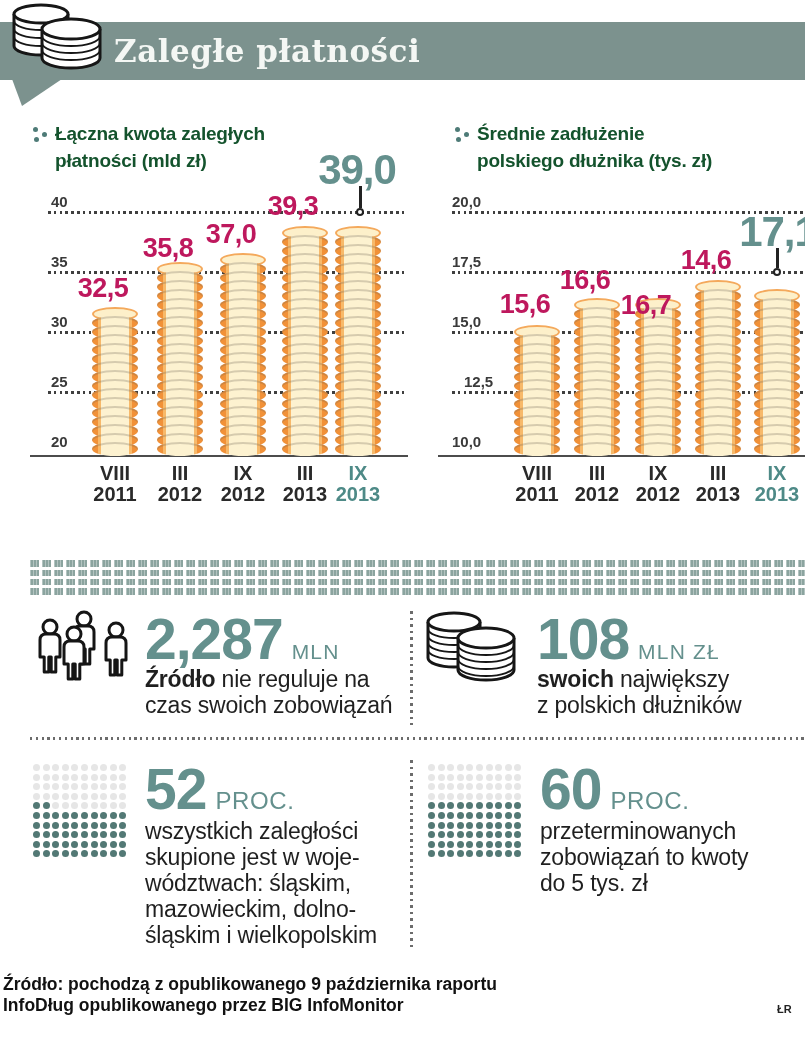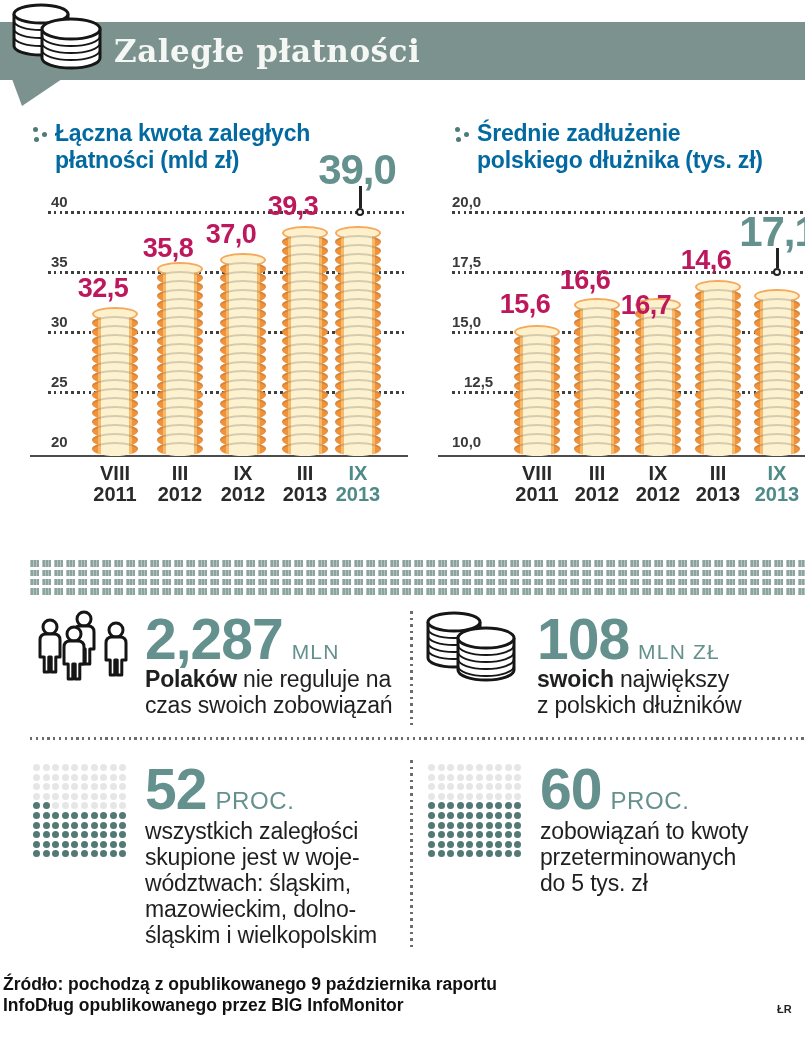--- a/index.html
+++ b/index.html
@@ -8,21 +8,21 @@
 
   
   .banner{position:absolute;left:0;top:22px;width:805px;height:58px;background:#7c928e;}
   .banner-title{position:absolute;left:114px;top:33px;font-family:"DejaVu Serif",serif;
         font-weight:bold;font-size:31px;color:#f4f7f4;letter-spacing:.5px;}
   .banner-tail{position:absolute;left:12px;top:79px;width:50px;height:27px;background:#7c928e;
         clip-path:polygon(0 0,100% 0,20% 100%);}
   .header-coins{position:absolute;left:6px;top:0px;}
 
   
-  .chart-title{position:absolute;font-size:23px;font-weight:bold;color:#0369a1;line-height:27px;letter-spacing:-.2px;}
+  .chart-title{position:absolute;font-size:19px;font-weight:bold;color:#14532d;line-height:27px;letter-spacing:-.2px;}
   .bullet{position:absolute;width:16px;height:16px;}
   .bullet i{position:absolute;width:5px;height:5px;border-radius:50%;background:#4e7b77;}
   .bullet i:nth-child(1){left:0;top:0;}
   .bullet i:nth-child(2){left:1px;top:10px;}
   .bullet i:nth-child(3){left:9px;top:5px;}
 
   
   .gridline{position:absolute;height:3px;
         background:repeating-linear-gradient(90deg,#3f3f3f 0 2.6px,transparent 2.6px 5.8px);}
   .axisline{position:absolute;height:2px;background:#4c4c4c;}
@@ -429,21 +429,21 @@
           <circle cx="0" cy="9" r="7"></circle>
           <path d="M-10,22 q0,-6 6,-6 h8 q6,0 6,6 l0,17 h-4.2 v15 h-4.6 v-15 h-2.4 v15 h-4.6 v-15 h-4.2 z"></path>
         </g>
     </g>
   </svg>
   <div class="stat-big" style="left:145px;top:611px;">
     <span class="num">2,287</span>
     <span class="unit">MLN</span>
   </div>
   <div class="stat-text" style="left:145px;top:666px;">
-    <div><b>Polaków</b><span> nie reguluje na</span></div>
+    <div><b>Źródło</b><span> nie reguluje na</span></div>
     <div>czas swoich zobowiązań</div>
   </div>
 
   <div class="vsep" style="left:410px;top:611px;height:114px;"></div>
 
   <svg class="stat-icon" style="left:424px;top:608px;" width="96" height="84" viewBox="0 0 96 84">
     <g stroke="#161616" stroke-width="3" fill="#fff" stroke-linejoin="round">
       <path d="M4,14 L4,50 A26,9 0 0 0 56,50 L56,14"></path>
       <path d="M4,21 a26,9 0 0 0 52,0 M4,28 a26,9 0 0 0 52,0 M4,35 a26,9 0 0 0 52,0 M4,42 a26,9 0 0 0 52,0" fill="none" stroke-width="2"></path>
       <ellipse cx="30" cy="14" rx="26" ry="9"></ellipse>
@@ -679,22 +679,22 @@
       <i class="on"></i>
       <i class="on"></i>
       <i class="on"></i>
       <i class="on"></i>
     </div>
   <div class="stat-big" style="left:540px;top:761px;">
     <span class="num">60</span>
     <span class="unit big">PROC.</span>
   </div>
   <div class="stat-text" style="left:540px;top:818px;">
+    <div>przeterminowanych</div>
     <div>zobowiązań to kwoty</div>
-    <div>przeterminowanych</div>
     <div>do 5 tys. zł</div>
   </div>
 
   <div class="source">
     <div>Źródło: pochodzą z opublikowanego 9 października raportu</div>
     <div>InfoDług opublikowanego przez BIG InfoMonitor</div>
   </div>
   <div class="credit">ŁR</div>
 
 </div>

